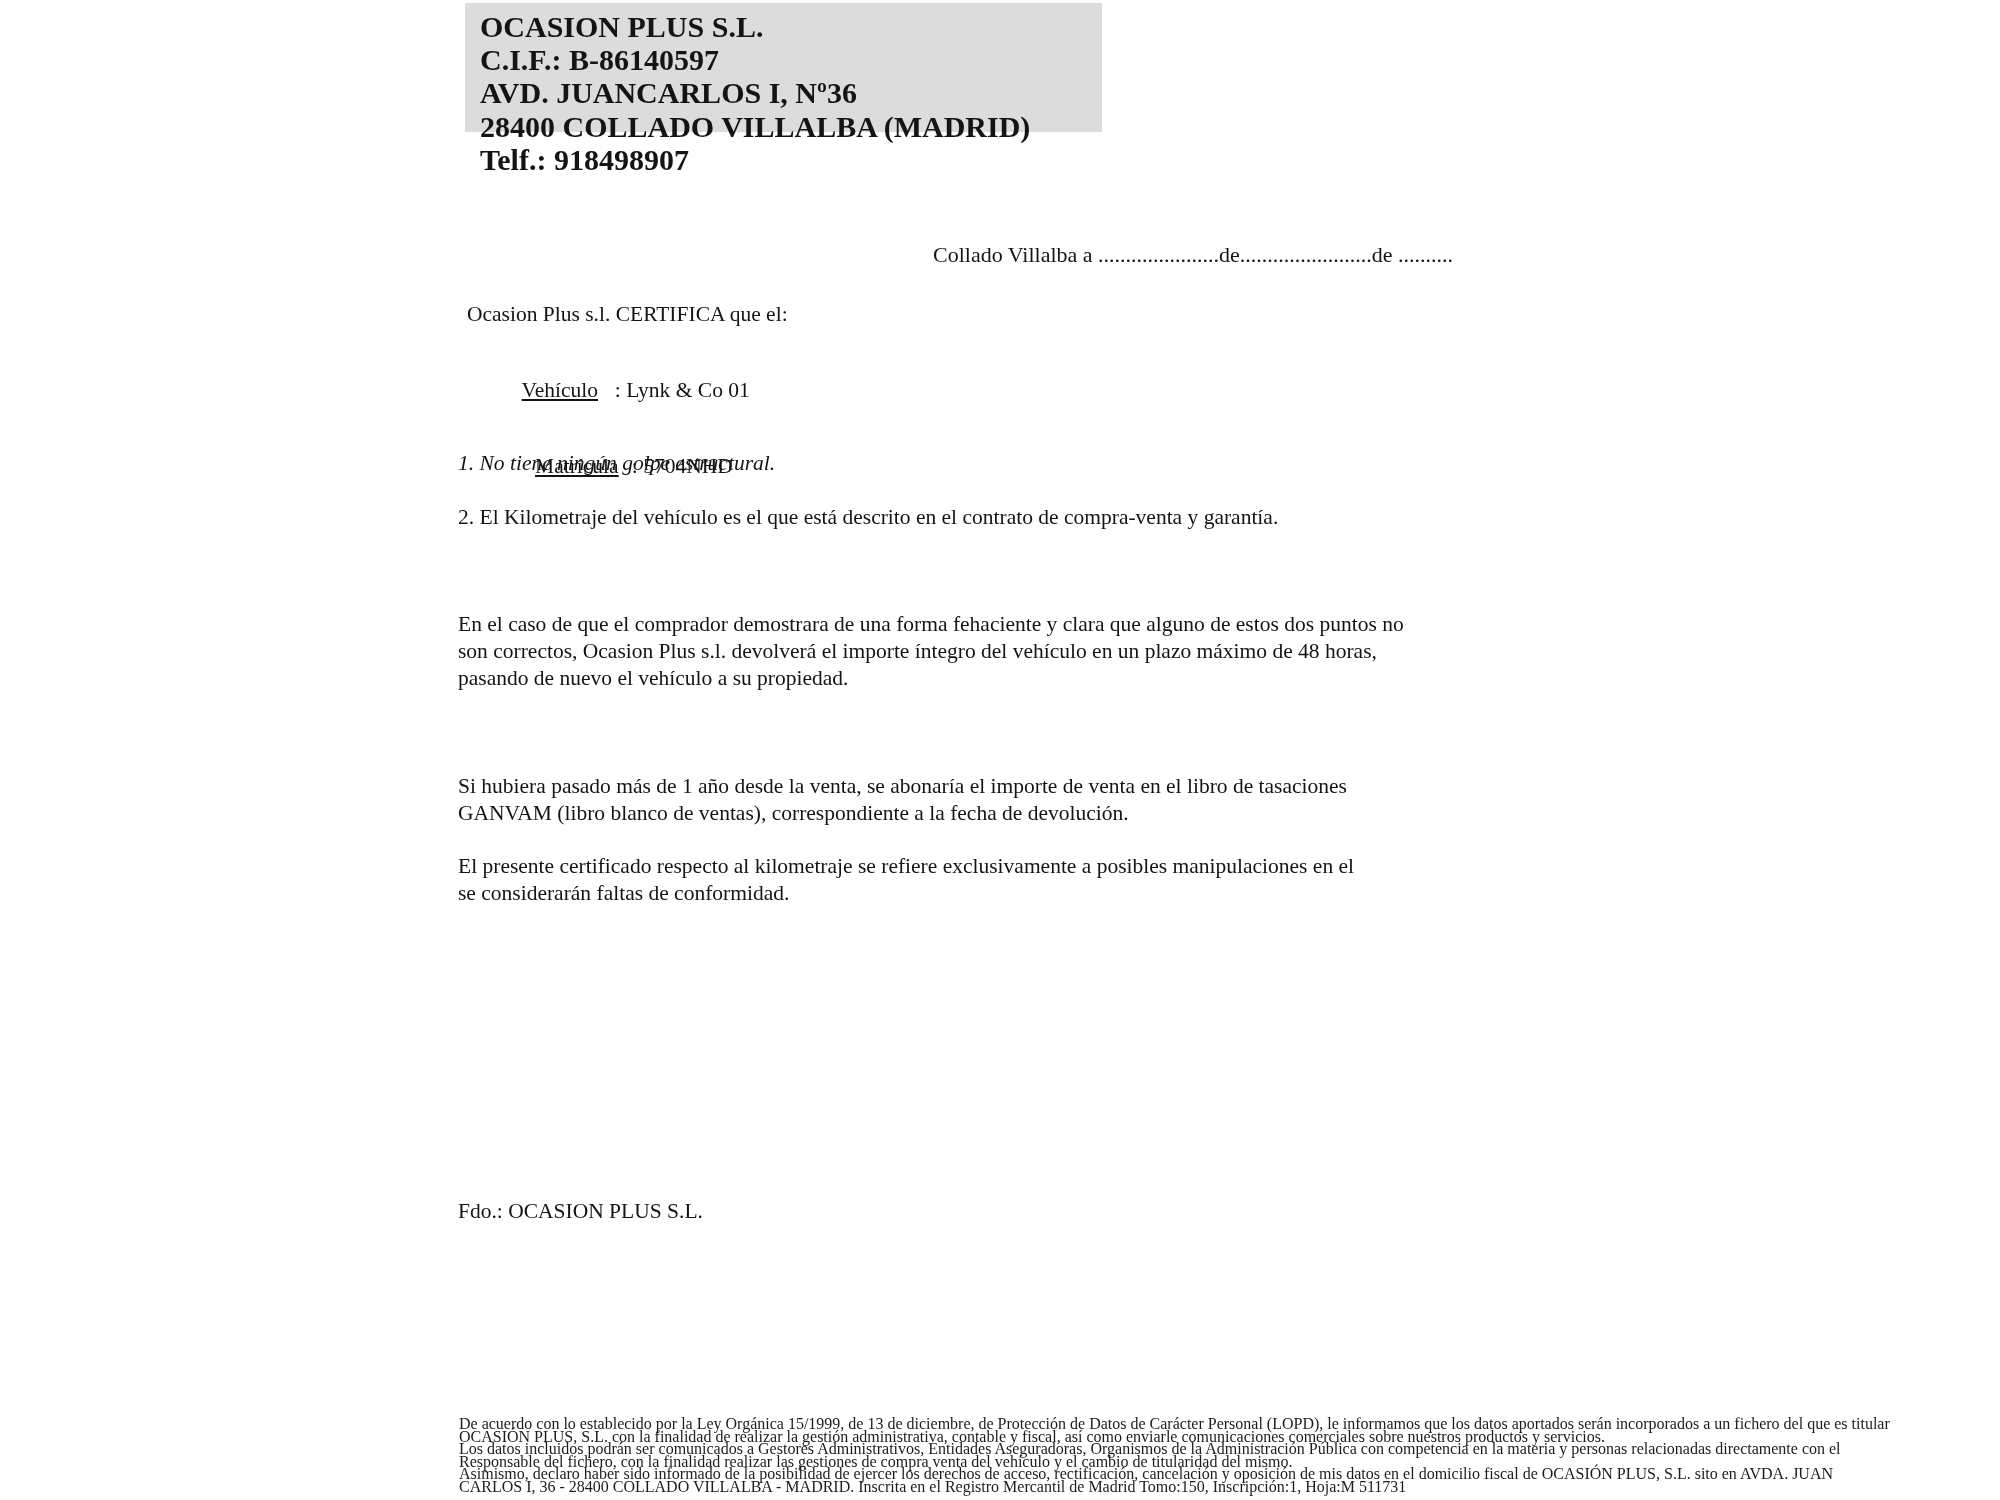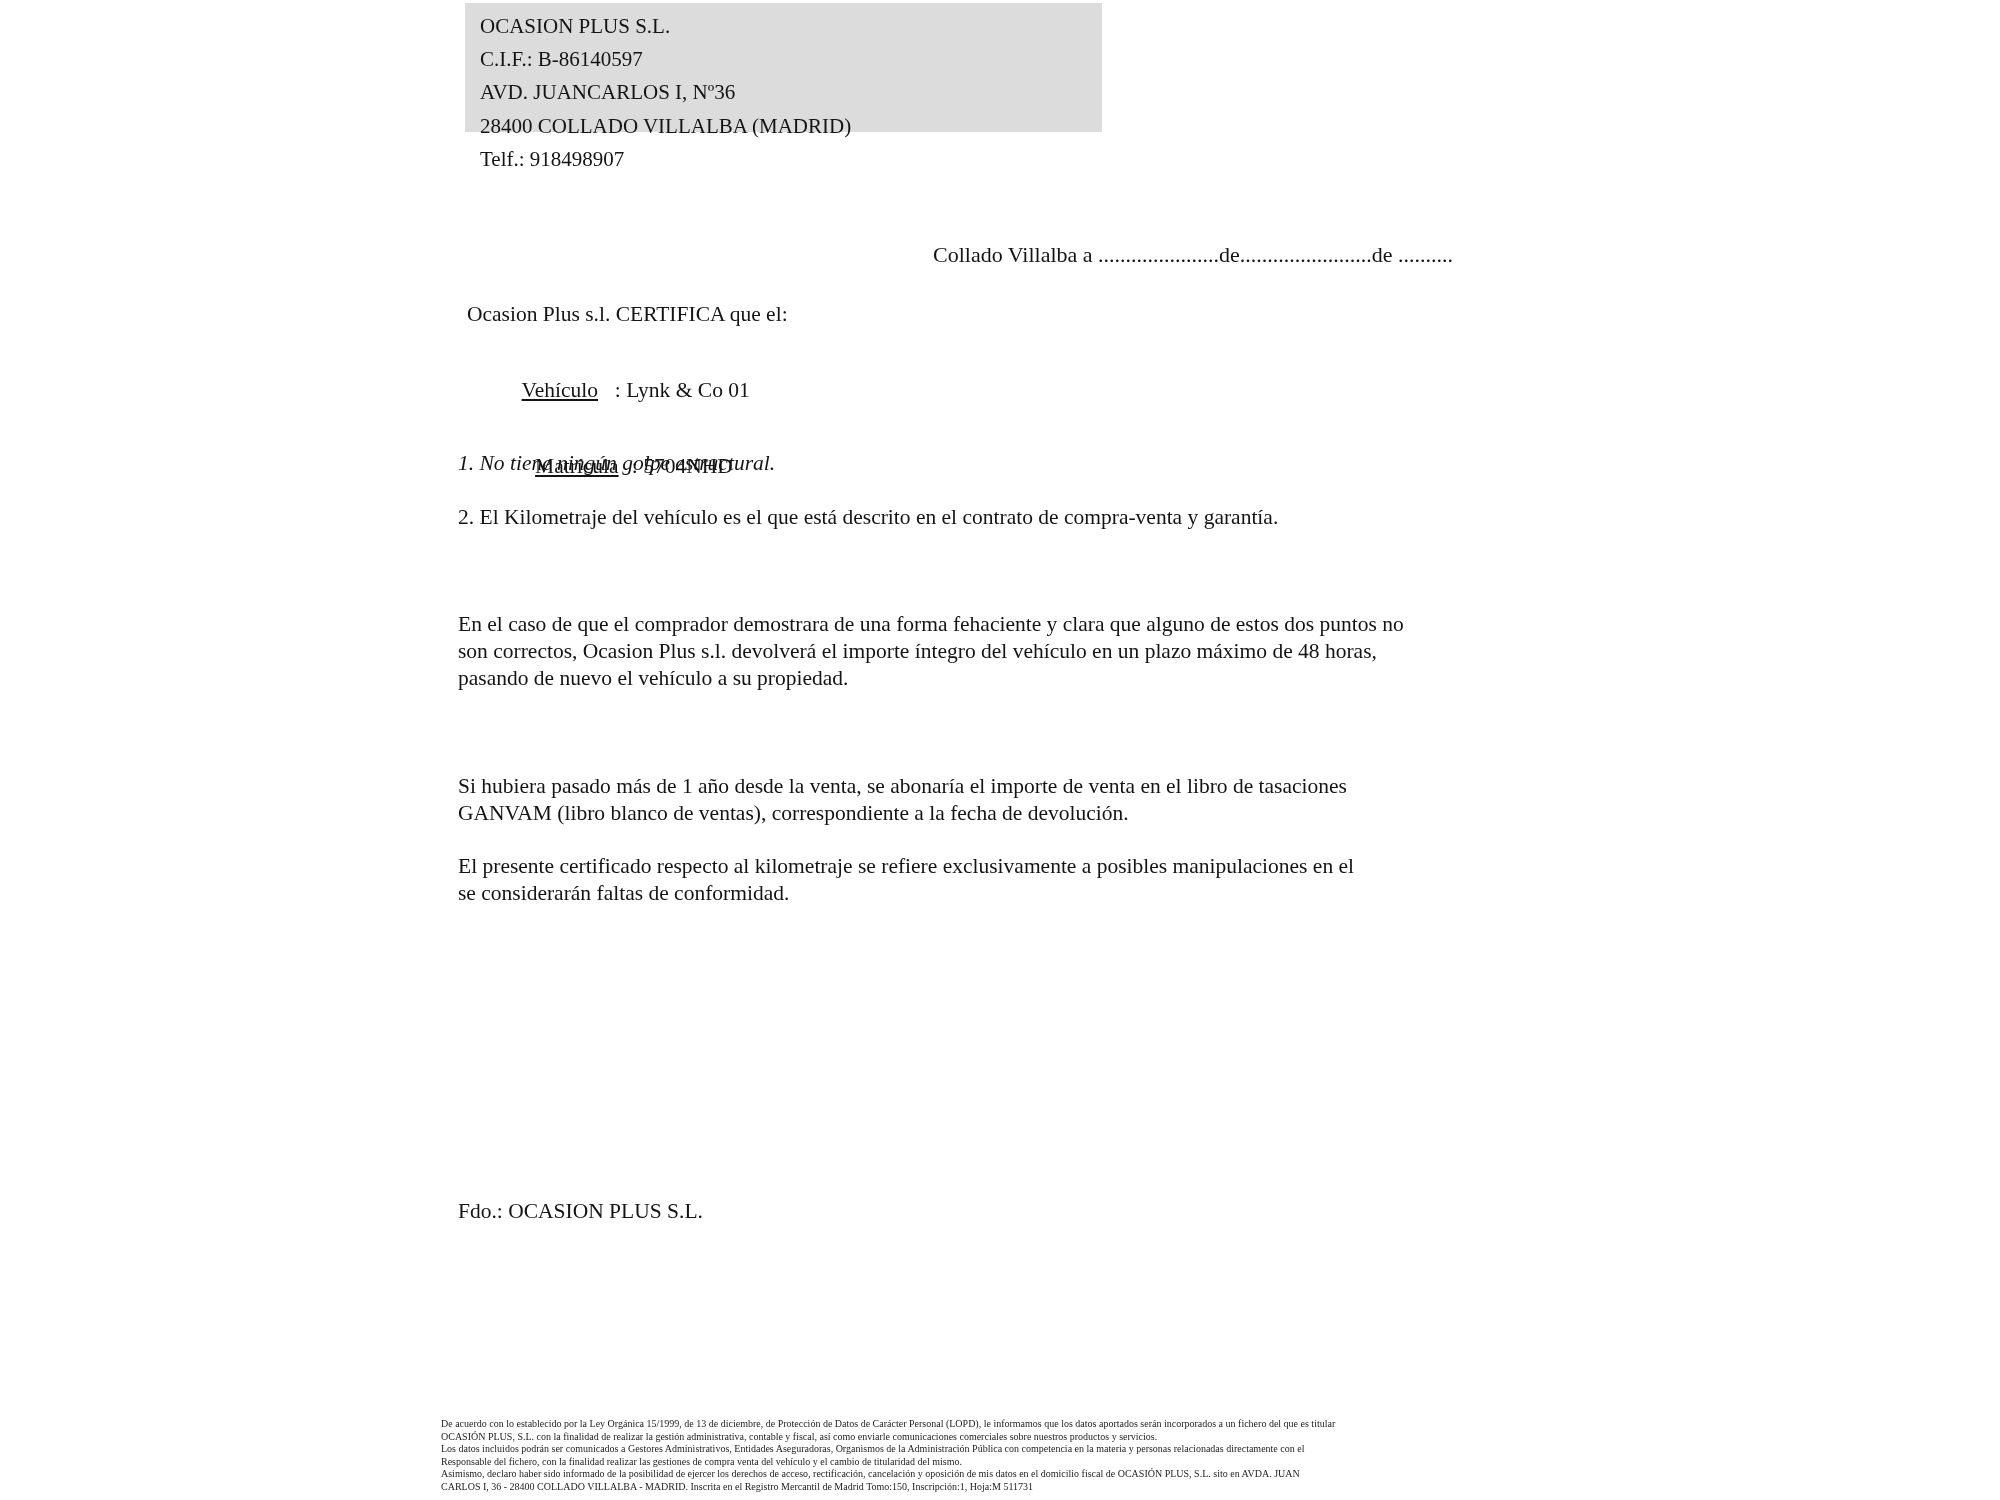--- a/index.html
+++ b/index.html
@@ -16,22 +16,22 @@
   
   .letterhead {
     position: absolute;
     left: 465px;
     top: 3px;
     width: 637px;
     height: 129px;
     background: #dcdcdc;
     box-sizing: border-box;
     padding: 7px 0 0 15px;
-    font-weight: normal;
-    font-size: 21px;
+    font-weight: bold;
+    font-size: 30px;
     line-height: 33.2px;
     white-space: nowrap;
   }
 
   
   .date-line {
     position: absolute;
     left: 933px;
     top: 241px;
     font-size: 22px;
@@ -82,23 +82,23 @@
     left: 458px;
     top: 1198px;
     font-size: 21.5px;
     line-height: 27px;
     white-space: nowrap;
   }
 
   
   .legal {
     position: absolute;
-    left: 441px;
+    left: 459px;
     top: 1418px;
-    font-size: 10px;
+    font-size: 16px;
     line-height: 12.55px;
     color: #1c1c1c;
   }
   .legal .legal-line { white-space: nowrap; }
 </style>
 </head>
 <body>
 
 <div class="page">
 

